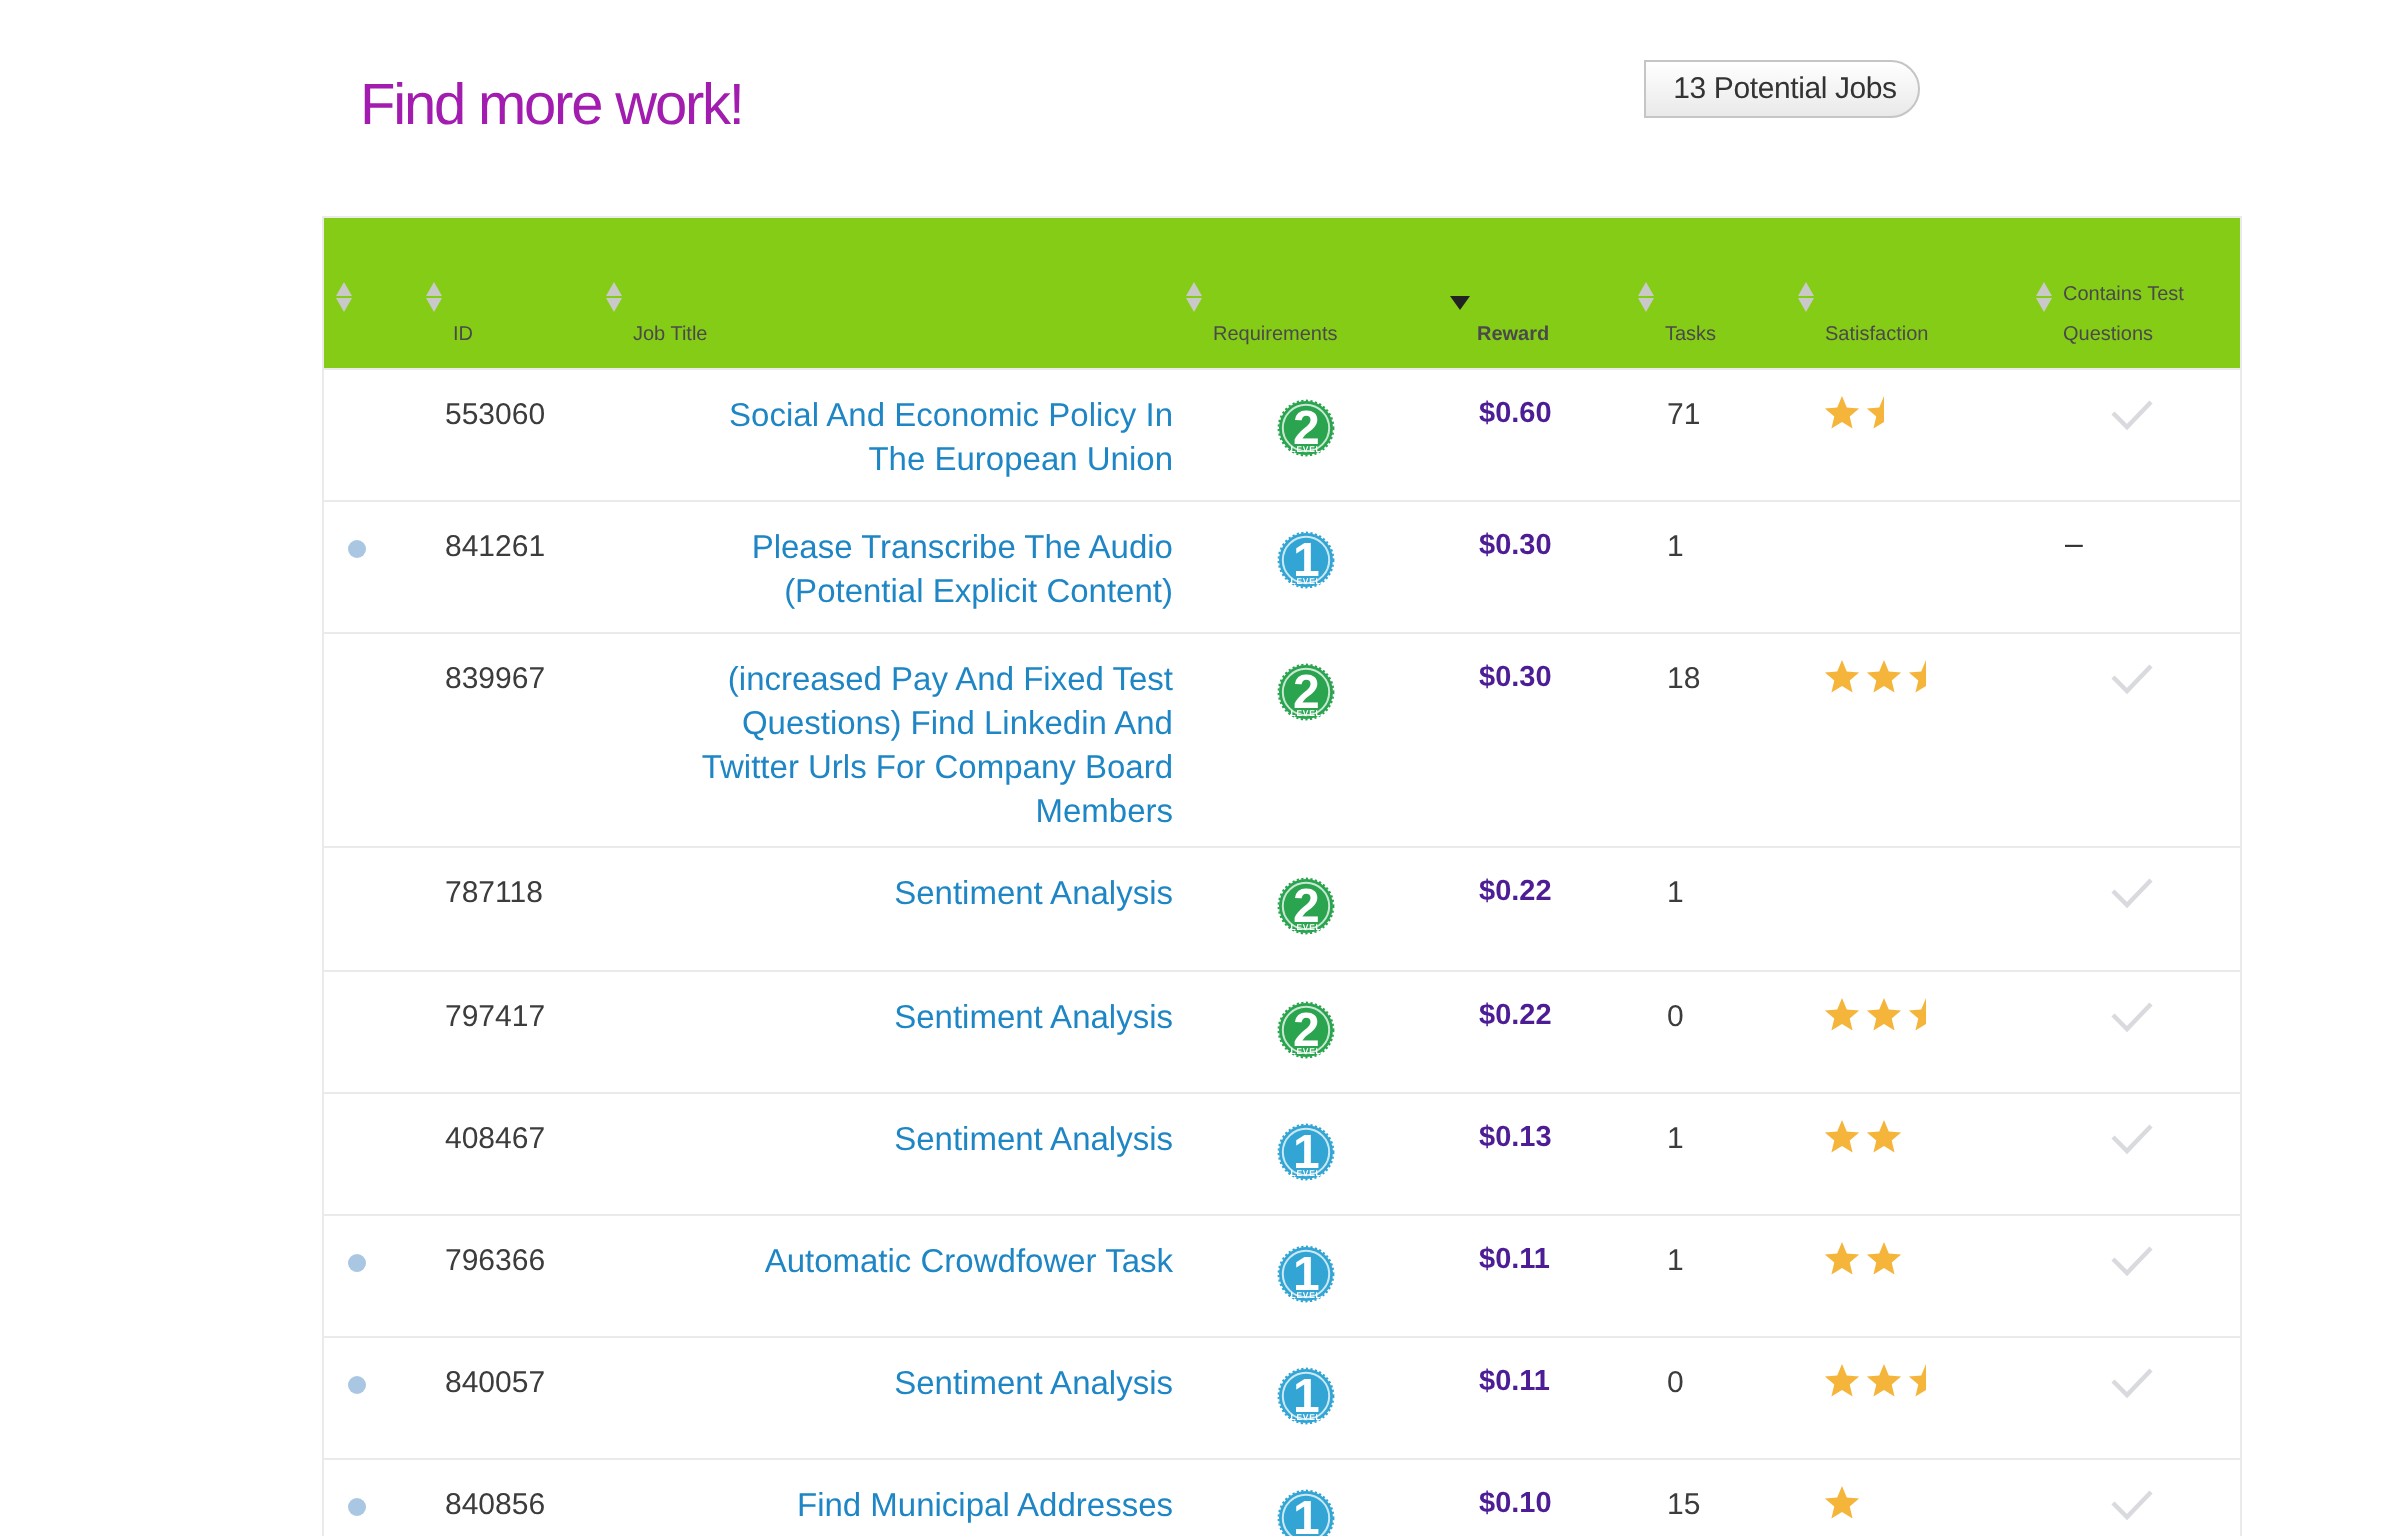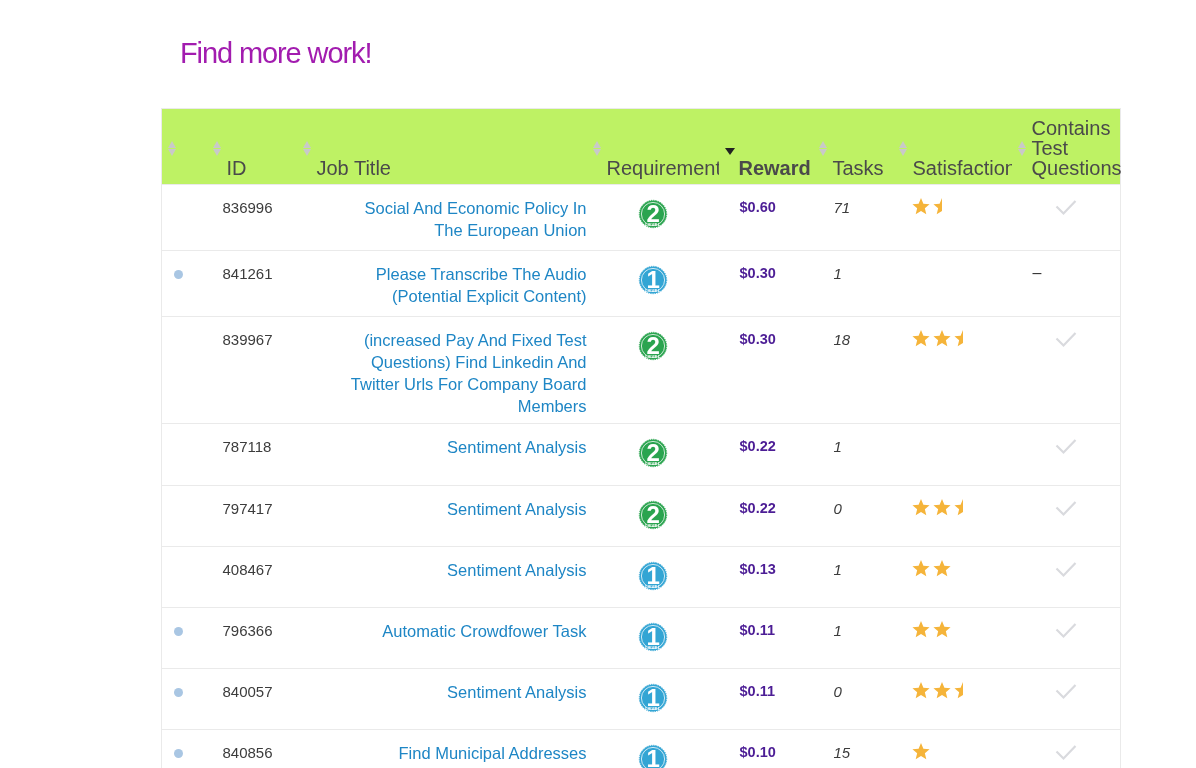--- a/index.html
+++ b/index.html
@@ -4,46 +4,47 @@
 <style>
 * { margin:0; padding:0; box-sizing:content-box; }
 html,body { width:1196px; height:768px; background:#fff; overflow:hidden; }
 body { position:relative; font-family:"Liberation Sans", sans-serif; }
 h1 { position:absolute; left:180px; top:37px; font-size:29px; font-weight:normal; color:#a21caf; letter-spacing:-1.1px; }
 .btngroup { position:absolute; left:822px; top:30px; height:27px; }
 .btn { display:inline-block; float:left; height:27px; line-height:27px; text-align:center; font-size:15px; letter-spacing:-0.2px; color:#333; border:1px solid #c5c5c5; }
 .btn1 { width:136px; border-radius:15px 0 0 15px; background:#e3e3e3; box-shadow:inset 0 2px 4px rgba(0,0,0,.12); border-right:none; }
 .btn2 { width:136px; text-indent:3px; border-radius:0 15px 15px 0; background:linear-gradient(#ffffff,#e9e9e9); }
 table { position:absolute; left:161px; top:108px; width:959px; border-collapse:collapse; table-layout:fixed; }
-th { background:#bef264; border:1px solid #eaeaea; font-weight:normal; font-size:20px; color:#4a4a4a; vertical-align:bottom; text-align:left; padding:0 0 6px 20px; position:relative; line-height:20px; border-left:none; border-right:none; }
+th { background:#84cc16; border:1px solid #eaeaea; font-weight:normal; font-size:10px; color:#4a4a4a; vertical-align:bottom; text-align:left; padding:0 0 6px 20px; position:relative; line-height:20px; border-left:none; border-right:none; }
 th.first { border-left:1px solid #eaeaea; }
 th.last { border-right:1px solid #eaeaea; }
 .sortarr { position:absolute; left:6px; bottom:28px; width:9px; height:15px; }
 .sortarr:before { content:""; position:absolute; left:0; top:0; border-left:4.5px solid transparent; border-right:4.5px solid transparent; border-bottom:7px solid #c9c9c9; }
 .sortarr:after { content:""; position:absolute; left:0; bottom:0; border-left:4.5px solid transparent; border-right:4.5px solid transparent; border-top:7px solid #c9c9c9; }
 .caretdn { position:absolute; left:6px; bottom:29px; border-left:5px solid transparent; border-right:5px solid transparent; border-top:7px solid #222; }
 td { vertical-align:top; border-top:1px solid #eaeaea; font-size:15px; color:#3c3c3c; }
 tr.rr td:first-child { border-left:1px solid #eaeaea; }
 tr.rr td:last-child { border-right:1px solid #eaeaea; }
 td.c1 { padding:19px 0 0 12px; }
 td.c2 { padding:14px 0 0 16px; }
 td.c3 { padding:12px 0 0 20px; font-size:16.5px; line-height:22px; color:#1e86c5;text-align:right; }
 td.c4 { text-align:center; padding:14px 0 0 0; }
 td.c5 { padding:14px 0 0 21px; font-weight:bold; font-size:14.5px; color:#4c1d95; }
-td.c6 { padding:14px 0 0 21px;font-style:italic; }
+td.c6 { padding:14px 0 0 21px; }
 td.c7 { padding:13px 0 0 19px; }
 td.c8 { text-align:center; padding:14px 0 0 0; color:#c9cdd3; }
 td.c8d { text-align:left; padding:13px 0 0 21px; color:#333; font-size:16px; }
 .dot { display:block; width:9px; height:9px; border-radius:50%; background:#a9c6e3; }
 .stars svg { display:inline-block; vertical-align:top; margin-right:3px; }
 </style>
 </head>
 <body>
 <h1>Find more work!</h1>
 <div class="btngroup">
+    <div class="btn btn2">13 Potential Jobs</div>
   </div>
 <table>
 <colgroup>
       <col style="width:45px">
       <col style="width:90px">
       <col style="width:290px">
       <col style="width:132px">
       <col style="width:94px">
       <col style="width:80px">
       <col style="width:119px">
@@ -59,21 +60,21 @@
 <th><span class="sortarr"></span>Requirements</th>
 <th><span class="caretdn"></span><b>Reward</b></th>
 <th><span class="sortarr"></span>Tasks</th>
 <th><span class="sortarr"></span>Satisfaction</th>
 <th class="last"><span class="sortarr"></span>Contains Test Questions</th>
 </tr>
 </thead>
 <tbody>
 <tr class="rr" style="height:66px;">
 <td class="c1"></td>
-<td class="c2">836996</td>
+<td class="c2">553060</td>
 <td class="c3">Social And Economic Policy In<br>The European Union</td>
 <td class="c4"><svg width="30" height="30" viewBox="0 0 30 30">
             <circle cx="15" cy="15" r="13.5" fill="#2aa44f"></circle>
             <circle cx="15" cy="15" r="13.7" fill="none" stroke="#2aa44f" stroke-width="1" stroke-dasharray="1.1 1.2"></circle>
             <circle cx="15" cy="15" r="11.6" fill="none" stroke="#ffffff" stroke-opacity="0.75" stroke-width="1"></circle>
             <text x="15.2" y="22.8" font-size="24" font-weight="bold" fill="#fff" text-anchor="middle" font-family="Liberation Sans, sans-serif">2</text>
             <text x="15" y="27.1" font-size="4.2" font-weight="bold" fill="#fff" text-anchor="middle" font-family="Liberation Sans, sans-serif" letter-spacing="0.4">LEVEL</text>
           </svg></td>
 <td class="c5">$0.60</td>
 <td class="c6">71</td>

